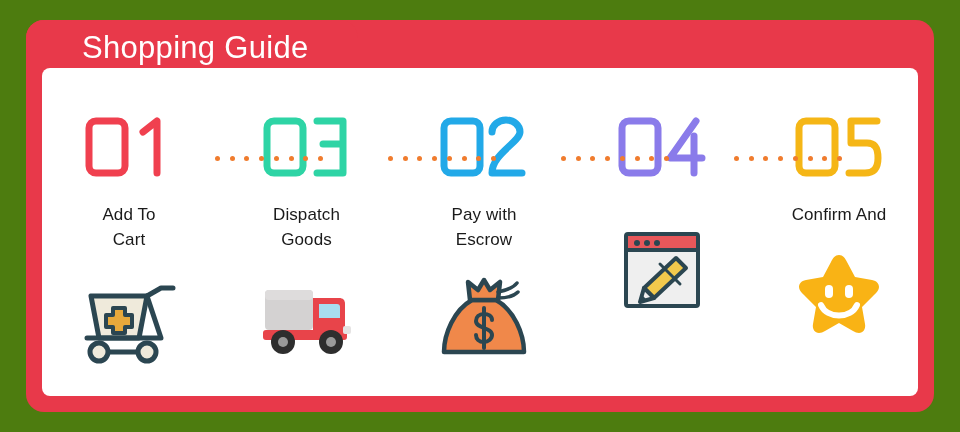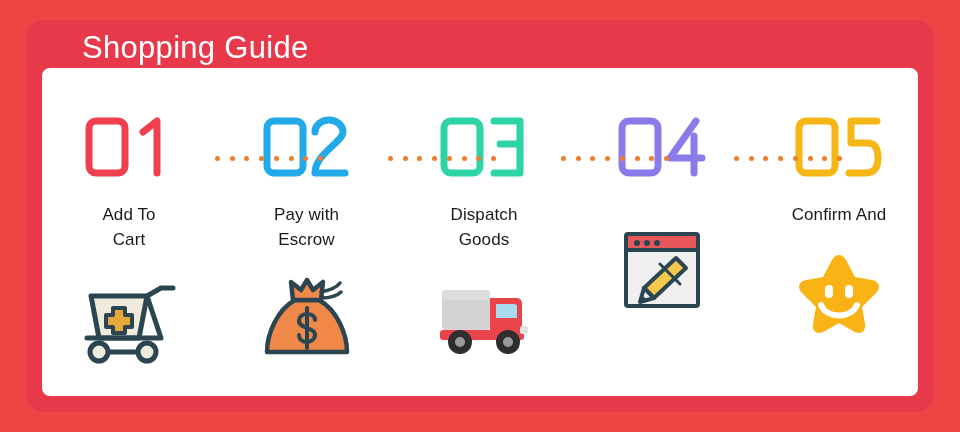--- a/index.html
+++ b/index.html
@@ -8,21 +8,21 @@
     background: #ffffff;
   }
   body {
     font-family: "Liberation Sans", sans-serif;
   }
 
   #canvas {
     position: relative;
     width: 960px;
     height: 432px;
-    background: #ef4444;
+    background: #4d7c0f;
     overflow: hidden;
   }
 
   
   .frame-outer {
     position: absolute;
     left: 26px;
     top: 20px;
     width: 908px;
     height: 392px;
@@ -182,51 +182,20 @@
           <circle cx="70" cy="78" r="9" fill="#EFEADB" stroke="#2B4651" stroke-width="5"></circle>
 
           <path d="M 36 34 L 48 34 L 48 41 L 55 41 L 55 53 L 48 53 L 48 59 L 36 59 L 36 53 L 29 53 L 29 41 L 36 41 Z" fill="#E8A93B" stroke="#2B4651" stroke-width="4" stroke-linejoin="round"></path>
         </svg>
       </div>
     </div>
 
     <div class="step">
       <div class="step-number">
         <svg width="92" height="62" viewBox="0 0 92 62">
-          <g fill="none" stroke="#22A9E8" stroke-width="7" stroke-linejoin="round" stroke-linecap="round">
-            <rect x="6" y="5" width="36" height="52" rx="7"></rect>
-            <path d="M 54 16 A 14 12 0 0 1 82 16 C 82 26 54 38 54 57 L 84 57"></path>
-          </g>
-        </svg>
-      </div>
-      <div class="step-label">
-        <div>Pay with</div>
-        <div>Escrow</div>
-      </div>
-      <div class="step-icon">
-        <svg width="104" height="92" viewBox="0 0 104 92">
-
-          <path d="M 40 26 C 22 36 12 60 12 78 L 92 78 C 92 60 82 36 64 26 Z" fill="#F0884A" stroke="#2B4651" stroke-width="4.5" stroke-linejoin="round"></path>
-
-          <path d="M 38 26 L 36 8 L 46 16 L 52 6 L 58 16 L 68 8 L 66 26 Z" fill="#F0884A" stroke="#2B4651" stroke-width="4.5" stroke-linejoin="round"></path>
-
-          <path d="M 66 18 C 76 16 82 13 85 9" fill="none" stroke="#2B4651" stroke-width="3.5" stroke-linecap="round"></path>
-          <path d="M 66 24 C 76 24 82 22 86 18" fill="none" stroke="#2B4651" stroke-width="3.5" stroke-linecap="round"></path>
-
-          <g fill="none" stroke="#2B4651" stroke-width="4" stroke-linecap="round" stroke-linejoin="round">
-            <path d="M 60 46 C 60 42 56 40 52 40 C 47 40 44 43 44 47 C 44 55 60 53 60 61 C 60 65 56 68 52 68 C 47 68 44 65 44 61"></path>
-            <path d="M 52 34 L 52 74"></path>
-          </g>
-        </svg>
-      </div>
-    </div>
-
-    <div class="step">
-      <div class="step-number">
-        <svg width="92" height="62" viewBox="0 0 92 62">
           <g fill="none" stroke="#2ED4A5" stroke-width="7" stroke-linejoin="round" stroke-linecap="round">
             <rect x="6" y="5" width="36" height="52" rx="7"></rect>
             <path d="M 56 5 L 82 5 L 82 28 L 62 28 L 82 28 L 82 57 L 56 57"></path>
           </g>
         </svg>
       </div>
       <div class="step-label">
         <div>Dispatch</div>
         <div>Goods</div>
       </div>
@@ -241,20 +210,51 @@
           <rect x="8" y="56" width="84" height="10" rx="3" fill="#E8444A"></rect>
 
           <rect x="88" y="52" width="8" height="8" rx="2" fill="#E5E3E3"></rect>
 
           <path d="M 64 30 L 82 30 C 84 30 85 31 85 33 L 85 44 L 64 44 Z" fill="#A8DDEF"></path>
 
           <circle cx="28" cy="68" r="12" fill="#2E2E2E"></circle>
           <circle cx="28" cy="68" r="5" fill="#9A9A9A"></circle>
           <circle cx="76" cy="68" r="12" fill="#2E2E2E"></circle>
           <circle cx="76" cy="68" r="5" fill="#9A9A9A"></circle>
+        </svg>
+      </div>
+    </div>
+
+    <div class="step">
+      <div class="step-number">
+        <svg width="92" height="62" viewBox="0 0 92 62">
+          <g fill="none" stroke="#22A9E8" stroke-width="7" stroke-linejoin="round" stroke-linecap="round">
+            <rect x="6" y="5" width="36" height="52" rx="7"></rect>
+            <path d="M 54 16 A 14 12 0 0 1 82 16 C 82 26 54 38 54 57 L 84 57"></path>
+          </g>
+        </svg>
+      </div>
+      <div class="step-label">
+        <div>Pay with</div>
+        <div>Escrow</div>
+      </div>
+      <div class="step-icon">
+        <svg width="104" height="92" viewBox="0 0 104 92">
+
+          <path d="M 40 26 C 22 36 12 60 12 78 L 92 78 C 92 60 82 36 64 26 Z" fill="#F0884A" stroke="#2B4651" stroke-width="4.5" stroke-linejoin="round"></path>
+
+          <path d="M 38 26 L 36 8 L 46 16 L 52 6 L 58 16 L 68 8 L 66 26 Z" fill="#F0884A" stroke="#2B4651" stroke-width="4.5" stroke-linejoin="round"></path>
+
+          <path d="M 66 18 C 76 16 82 13 85 9" fill="none" stroke="#2B4651" stroke-width="3.5" stroke-linecap="round"></path>
+          <path d="M 66 24 C 76 24 82 22 86 18" fill="none" stroke="#2B4651" stroke-width="3.5" stroke-linecap="round"></path>
+
+          <g fill="none" stroke="#2B4651" stroke-width="4" stroke-linecap="round" stroke-linejoin="round">
+            <path d="M 60 46 C 60 42 56 40 52 40 C 47 40 44 43 44 47 C 44 55 60 53 60 61 C 60 65 56 68 52 68 C 47 68 44 65 44 61"></path>
+            <path d="M 52 34 L 52 74"></path>
+          </g>
         </svg>
       </div>
     </div>
 
     <div class="step">
       <div class="step-number">
         <svg width="92" height="62" viewBox="0 0 92 62">
           <g fill="none" stroke="#8A7BEA" stroke-width="7" stroke-linejoin="round" stroke-linecap="round">
             <rect x="6" y="5" width="36" height="52" rx="7"></rect>
             <path d="M 80 5 L 54 42 L 86 42"></path>

